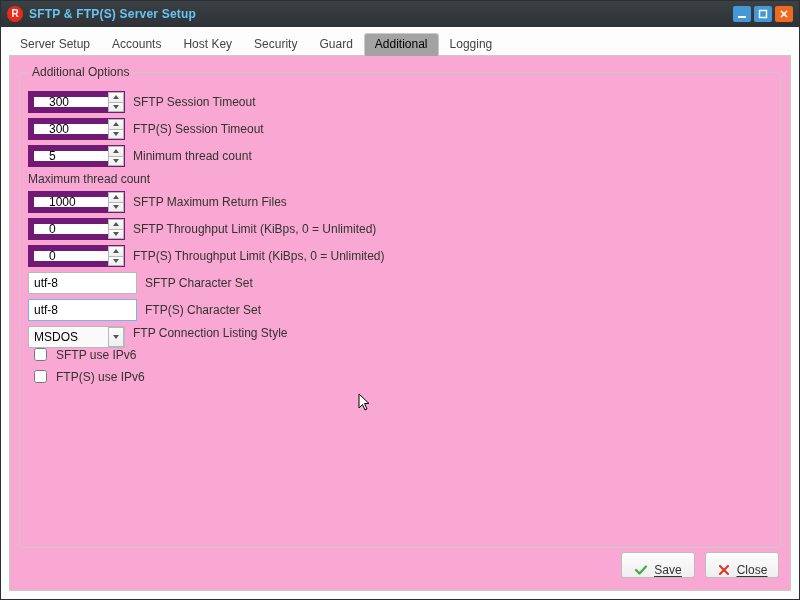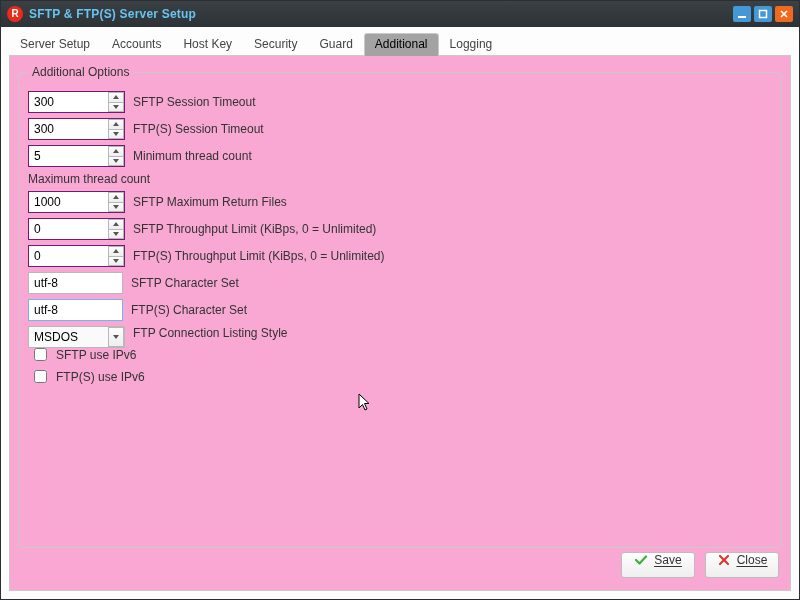--- a/index.html
+++ b/index.html
@@ -17,37 +17,37 @@
   .win-btn svg { display:block; }
   .client { flex:1; background:#fdfdfd; padding:6px 8px 8px; display:flex; flex-direction:column; }
   .tabs { display:flex; border-bottom:1px solid #c9c9c9; height:23px; }
   .tab { padding:3px 10px 0; color:#444; cursor:pointer; border:1px solid transparent; border-bottom:none; height:23px; margin-bottom:-1px;}
   .tab.active { background:#a3a3a3; border-color:#c9c9c9; border-top-left-radius:3px; border-top-right-radius:3px; color:#000;}
   .panel { flex:1; border:1px solid #c9c9c9; border-top:none; background:#f9a8d4; padding:9px 9px 6px; display:flex; flex-direction:column;}
   fieldset.group { border:1px solid #c9c9c9; border-radius:2px; padding:10px 8px 8px; margin:0; position:relative; flex:1;}
   legend { padding:0 4px; color:#333; font-size:12px;}
   .row { display:flex; align-items:center; gap:8px; margin:2px 0 5px;}
   .spin { position:relative; width:97px; height:22px;}
-  .spin input { width:100%; height:22px; border:1px solid #701a75; padding:2px 18px 2px 5px; font:inherit; outline:none;}
+  .spin input { width:100%; height:22px; border:6px solid #701a75; padding:2px 18px 2px 15px; font:inherit; outline:none;}
   .spin .btns { position:absolute; right:1px; top:1px; width:16px; height:20px; display:flex; flex-direction:column;}
   .spin .btns button { flex:1; border:1px solid #b8b8b8; background:linear-gradient(#fcfcfc,#eee); padding:0; cursor:pointer; display:flex; align-items:center; justify-content:center;}
   .spin .btns button:first-child{border-bottom:none;}
   .arrow { width:0; height:0; border-left:3px solid transparent; border-right:3px solid transparent;}
   .arrow.up { border-bottom:4px solid #555; }
   .arrow.down{ border-top:4px solid #555; }
   .lbl { color:#333; }
-  .textin { width:95px; height:22px; border:1px solid #b8b8b8; padding:2px 5px; font:inherit; outline:none;}
+  .textin { width:109px; height:22px; border:1px solid #b8b8b8; padding:2px 5px; font:inherit; outline:none;}
   .textin.focused { border-color:#6bb9ef; background:#fff;}
   .combo { width:97px; height:14px; position:relative;}
   .combo input { width:100%; height:22px; border:1px solid #b8b8b8; padding:2px 18px 2px 5px; font:inherit; background:#fafafa; outline:none;}
   .combo .cbtn { position:absolute; right:1px; top:1px; width:16px; height:20px; border:1px solid #b8b8b8; background:linear-gradient(#fcfcfc,#eee); display:flex; align-items:center; justify-content:center; cursor:pointer;}
   .chk { display:flex; align-items:center; gap:6px; margin:3px 0 3px 2px;}
   .chk input { width:13px; height:13px;}
   .footer { height:36px; display:flex; align-items:center; justify-content:flex-end; gap:10px; padding:0 2px 2px;}
-  .btn { min-width:74px; height:26px; border:1px solid #bdbdbd; border-radius:3px; background:linear-gradient(#fdfdfd,#efefef); display:flex; align-items:flex-start; justify-content:center; gap:6px; cursor:pointer; padding:0 10px;}
+  .btn { min-width:74px; height:26px; border:1px solid #bdbdbd; border-radius:3px; background:linear-gradient(#fdfdfd,#efefef); display:flex; align-items:flex-end; justify-content:center; gap:6px; cursor:pointer; padding:0 10px;}
   .ico { width:14px; height:14px; display:inline-flex; align-items:center; justify-content:center;}
   .ico.check { color:#3fae3f; }
   .ico.cross { color:#d83a2a; }
   .btn .text { text-decoration:underline; text-decoration-style:solid; text-underline-offset:2px; text-decoration-thickness:1px; }
   .btn .text span.u { text-decoration:underline;}
   .cursor { position:absolute; left:358px; top:393px; width:14px; height:20px; pointer-events:none;}
 </style>
 </head>
 <body>
 

